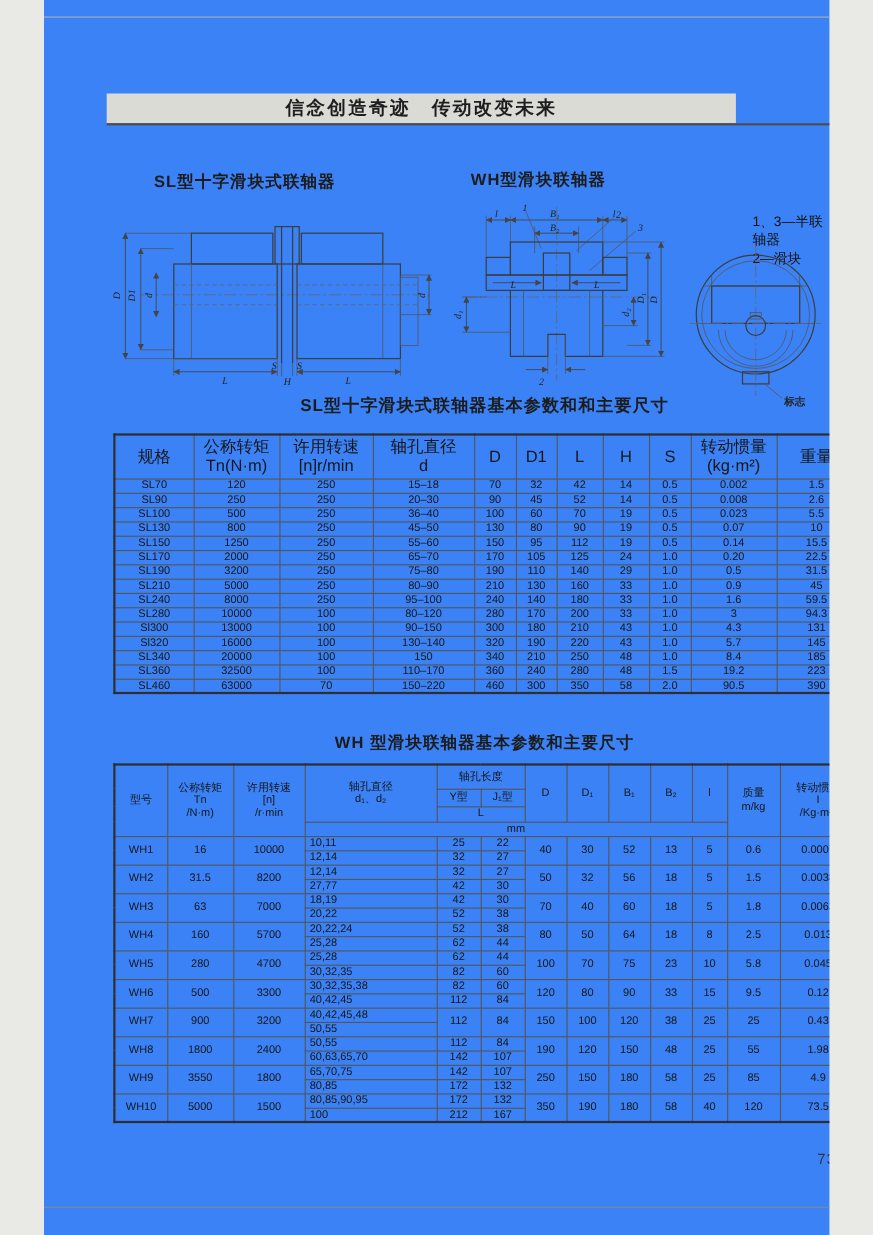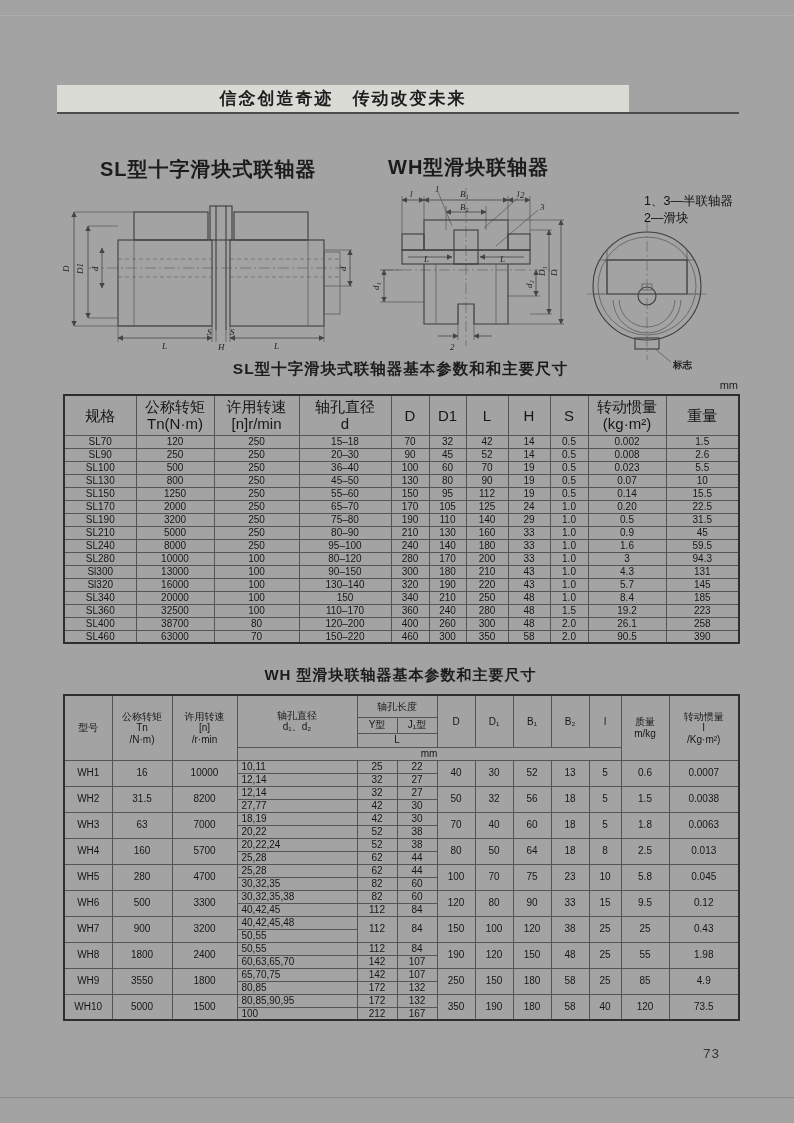--- a/index.html
+++ b/index.html
@@ -1,23 +1,23 @@
 <!DOCTYPE html>
 <html><head>
 <meta charset="utf-8">
 <style>
   html,body{margin:0;padding:0;background:#e9e9e6;}
-  .page{position:relative;width:794px;height:1123px;background:#a3a3a3;margin:0 auto;
+  .page{position:relative;width:714px;height:1123px;background:#3b82f6;margin:0 auto;
         font-family:"Liberation Sans",sans-serif;color:#1c1c1c;overflow:hidden;}
   .hairline{position:absolute;left:0;width:794px;height:1px;background:#aeaeaa;}
   .banner{position:absolute;left:57px;top:85px;width:572px;height:27px;background:#dbdbd6;
           display:flex;align-items:center;justify-content:center;font-size:17px;font-weight:bold;
           letter-spacing:2px;color:#1e1e1e;}
   .banner-underline{position:absolute;left:57px;top:112px;width:682px;height:2px;background:#4d4d4d;}
-  .draw-title{position:absolute;font-size:20px;font-weight:bold;letter-spacing:1px;}
+  .draw-title{position:absolute;font-size:15px;font-weight:bold;letter-spacing:1px;}
   .tbl-title{position:absolute;left:63px;width:675px;text-align:center;font-size:15.5px;font-weight:bold;letter-spacing:1px;}
   .unit-label{position:absolute;left:63px;width:675px;text-align:right;font-size:11px;color:#222;}
   table.tbl{position:absolute;left:63px;width:675px;border-collapse:collapse;table-layout:fixed;
             border:2px solid #2e2e2e;font-size:10px;color:#161616;}
   table.tbl th,table.tbl td{border:1px solid #555;text-align:center;vertical-align:middle;
             padding:0;line-height:1.15;white-space:pre-line;overflow:hidden;font-weight:normal;}
   #sl-table{top:394px;}
   #sl-table thead tr{height:40px;}
   #sl-table thead th{font-size:15px;}
   #sl-table tbody tr{height:13px;}
@@ -434,33 +434,20 @@
           <td>32500</td>
           <td>100</td>
           <td>110–170</td>
           <td>360</td>
           <td>240</td>
           <td>280</td>
           <td>48</td>
           <td>1.5</td>
           <td>19.2</td>
           <td>223</td>
-        </tr>
-        <tr>
-          <td>SL400</td>
-          <td>38700</td>
-          <td>80</td>
-          <td>120–200</td>
-          <td>400</td>
-          <td>260</td>
-          <td>300</td>
-          <td>48</td>
-          <td>2.0</td>
-          <td>26.1</td>
-          <td>258</td>
         </tr>
         <tr>
           <td>SL460</td>
           <td>63000</td>
           <td>70</td>
           <td>150–220</td>
           <td>460</td>
           <td>300</td>
           <td>350</td>
           <td>58</td>

